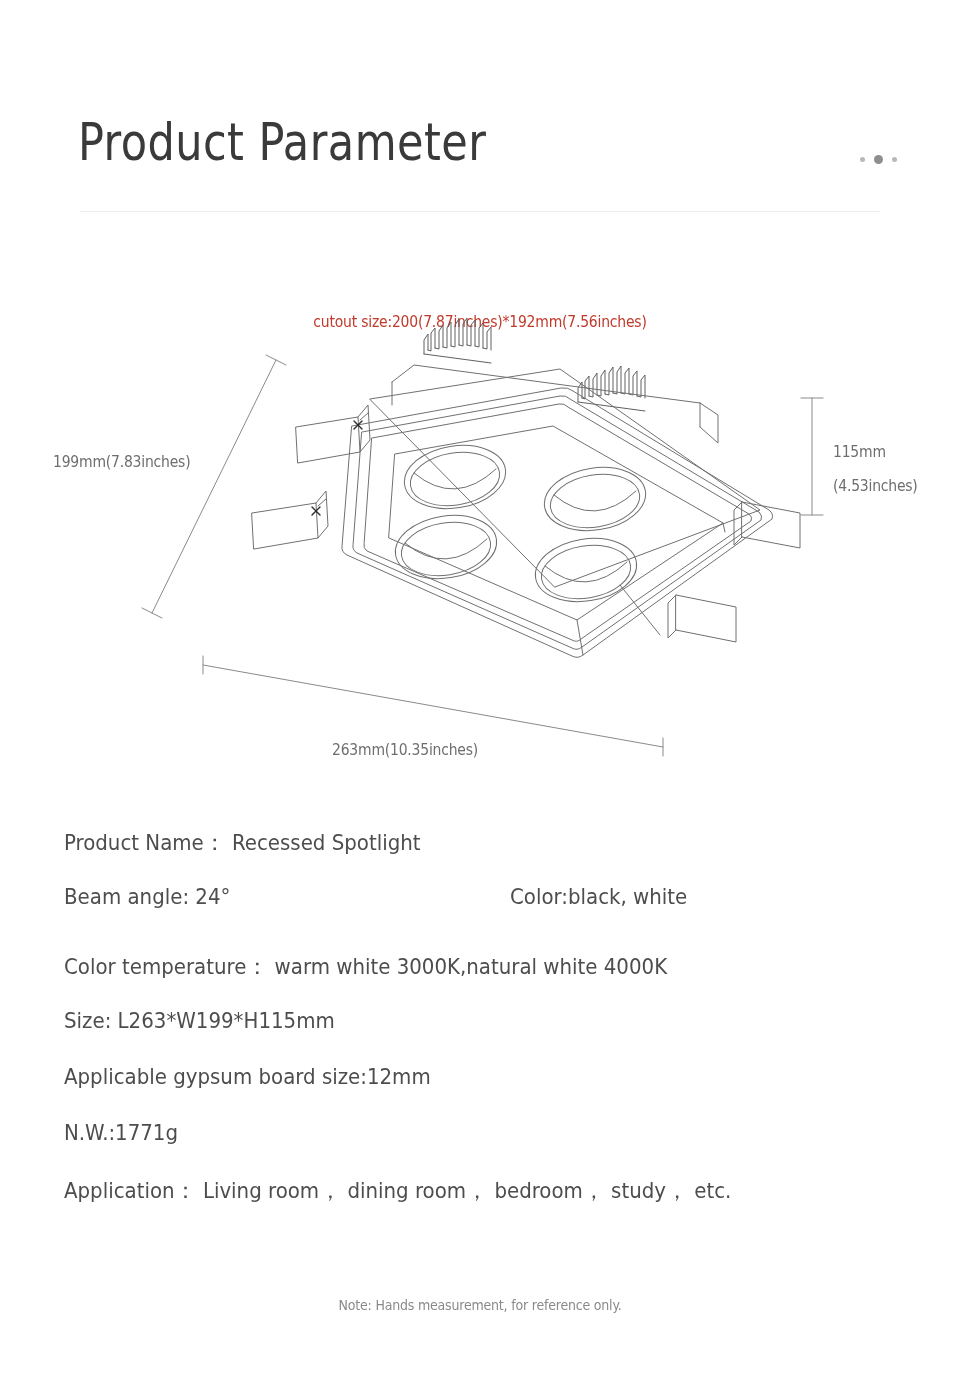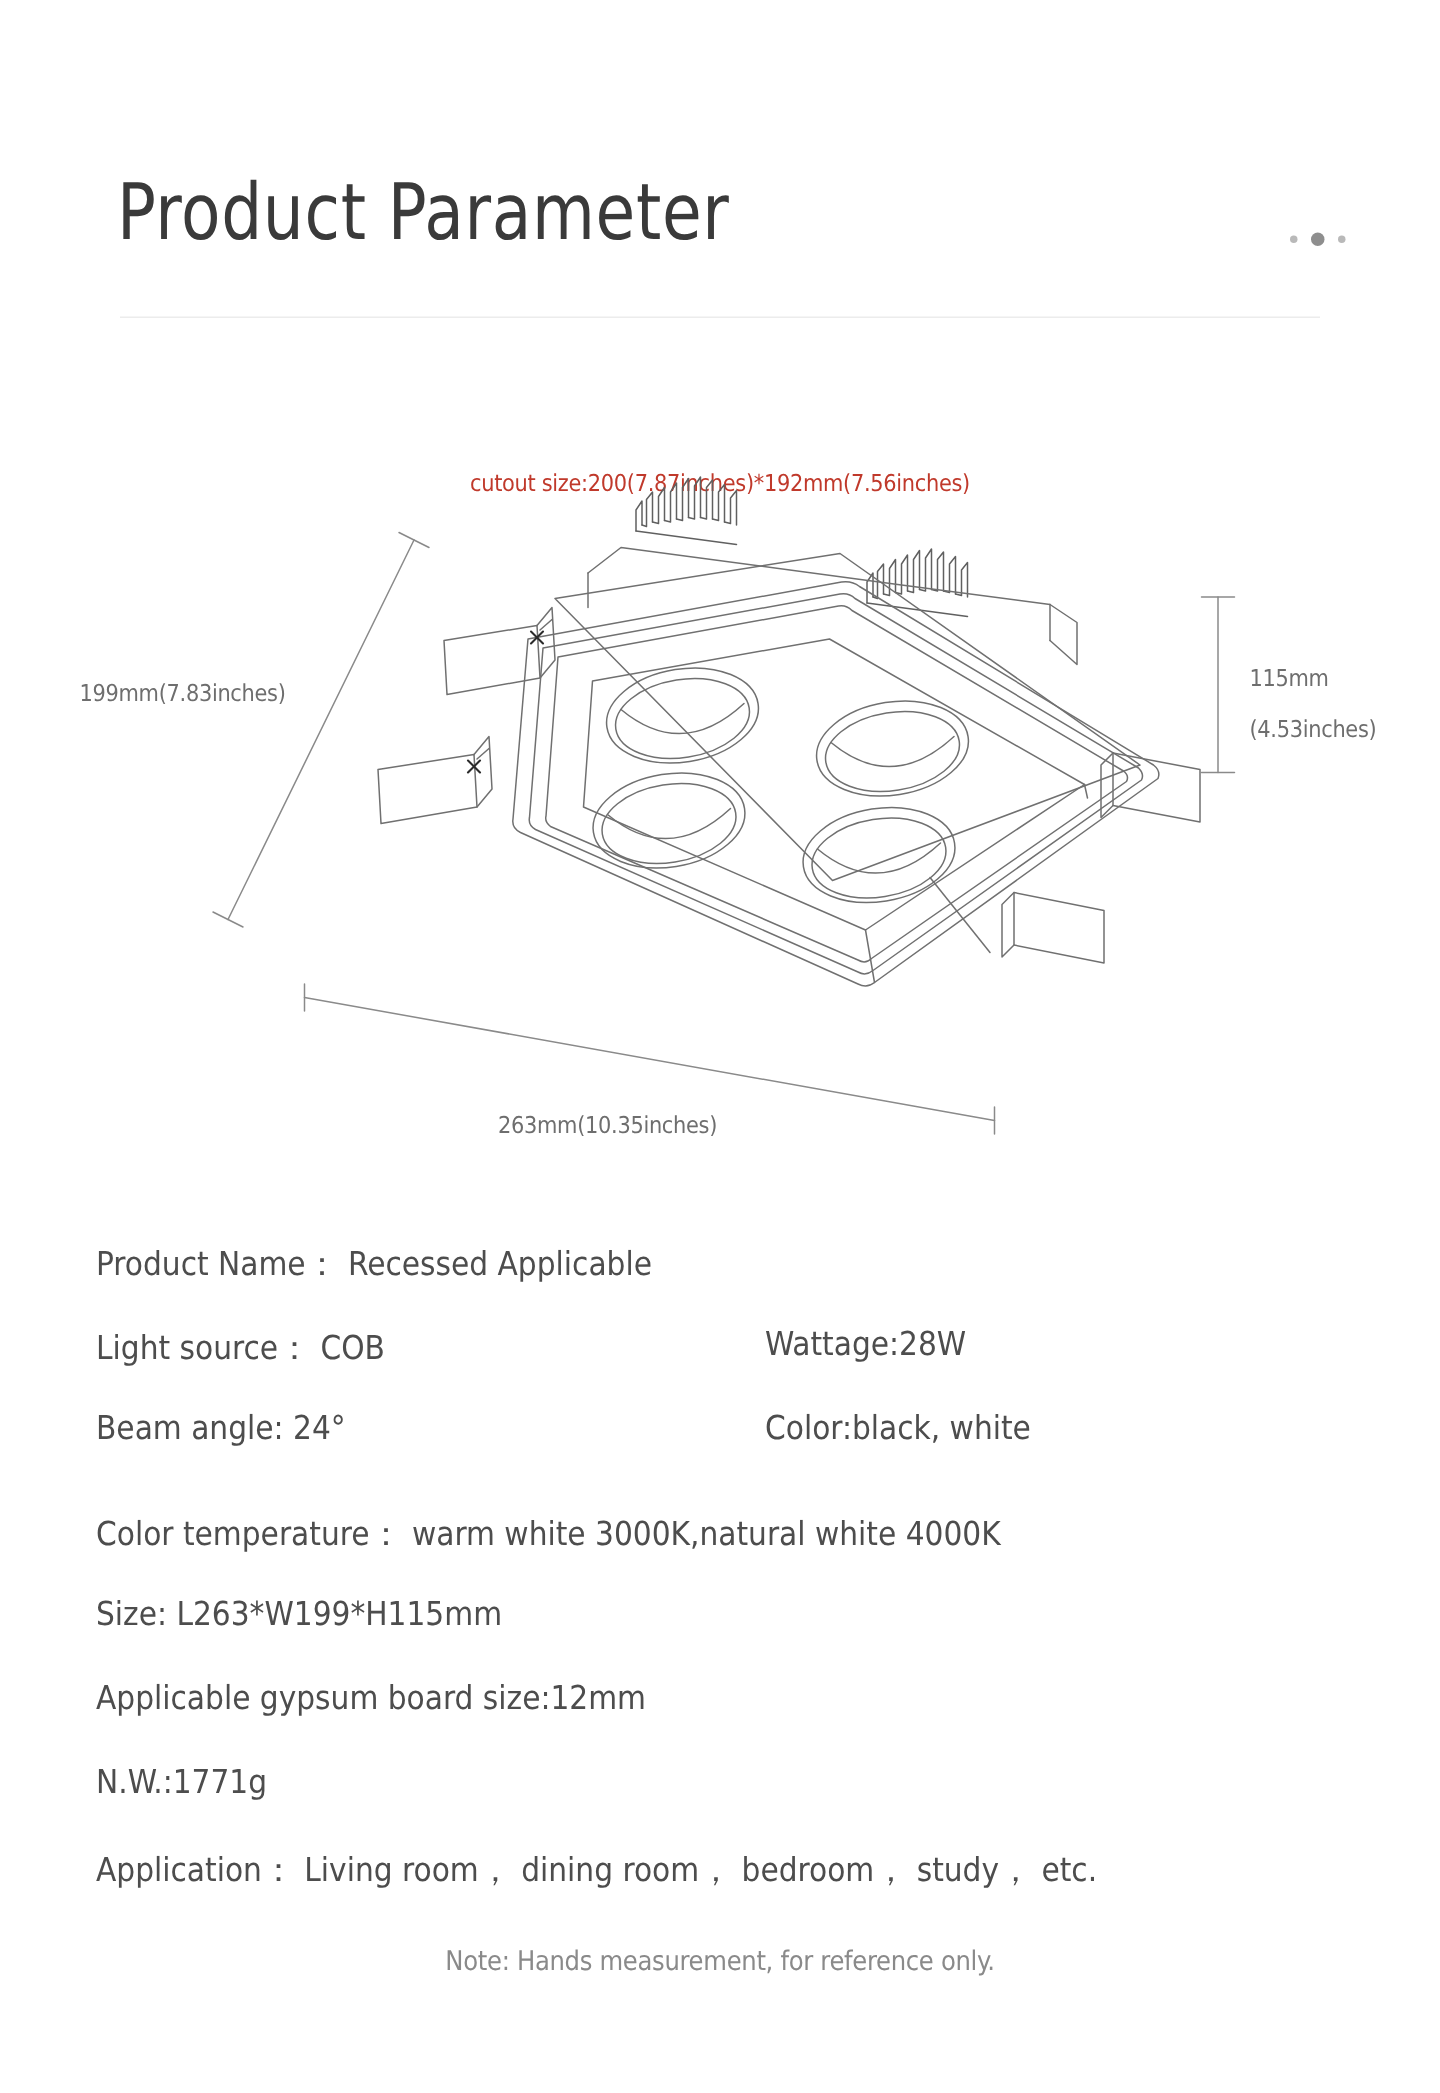--- a/index.html
+++ b/index.html
@@ -131,21 +131,21 @@
     top: 12px;
   }
 
   
   #footer-note {
     position: absolute;
     left: 0;
     top: 1297px;
     width: 960px;
     text-align: center;
-    font-size: 18px;
+    font-size: 14px;
     color: #8a8a8a;
     font-family: "DejaVu Sans Condensed", "Liberation Sans Narrow", "DejaVu Sans", sans-serif;
     letter-spacing: -0.2px;
   }
 </style>
 </head>
 <body>
 
 <div id="header">
   <div id="page-title">Product Parameter</div>
@@ -322,27 +322,23 @@
     <text class="dim-label" x="53" y="212">199mm(7.83inches)</text>
     <text class="dim-label" x="833" y="202">115mm</text>
     <text class="dim-label" x="833" y="236">(4.53inches)</text>
     <text class="dim-label" x="332" y="500">263mm(10.35inches)</text>
   </svg>
 </div>
 
 <div id="specs">
 
   <div class="spec-row">
-    <span class="spec-col-left"><span>Product Name：</span><span>&nbsp;</span><span>Recessed Applicable</span></span>
-  </div>
-
-  <div class="spec-row">
-    <span class="spec-col-left"><span>Light source：</span><span>&nbsp;</span><span>COB</span></span>
-    <span class="spec-col-right"><span>Wattage:</span><span>28W</span></span>
-  </div>
+    <span class="spec-col-left"><span>Product Name：</span><span>&nbsp;</span><span>Recessed Spotlight</span></span>
+  </div>
+
 
   <div class="spec-row">
     <span class="spec-col-left"><span>Beam angle:</span><span>&nbsp;</span><span>24°</span></span>
     <span class="spec-col-right"><span>Color:</span><span>black, white</span></span>
   </div>
 
   <div class="spec-row">
     <span class="spec-full">Color temperature：  warm white 3000K,natural white 4000K</span>
   </div>
 

